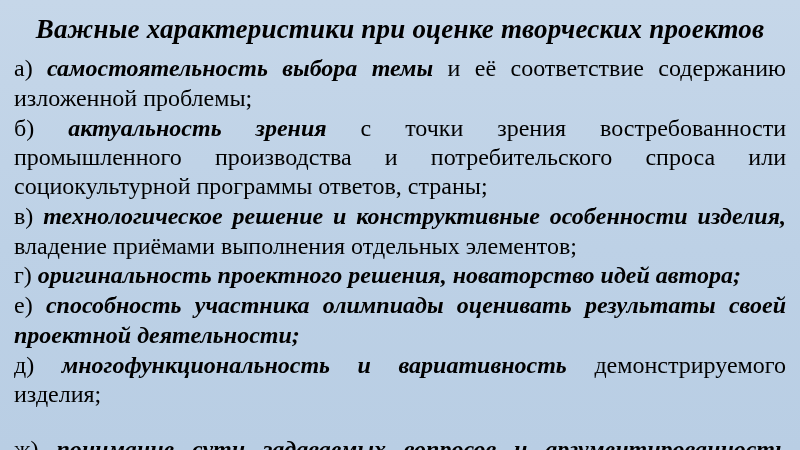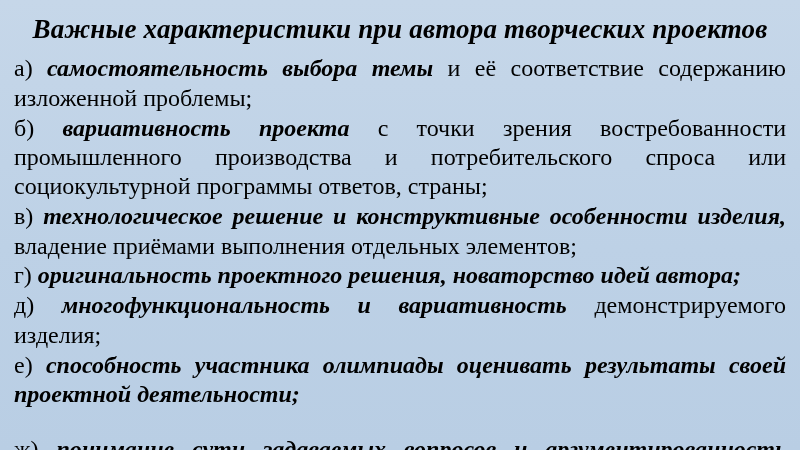--- a/index.html
+++ b/index.html
@@ -53,46 +53,46 @@
   .plain {
     font-weight: normal;
     font-style: normal;
   }
 </style>
 </head>
 <body>
 
 <div class="slide">
 
-  <div class="title">Важные характеристики при автора творческих проектов</div>
+  <div class="title">Важные характеристики при оценке творческих проектов</div>
 
   <div class="body">
 
     <p class="para">
       <span class="plain">а)</span><span class="bi"> самостоятельность выбора темы</span><span class="plain"> и её соответствие содержанию изложенной проблемы;</span>
     </p>
 
     <p class="para">
-      <span class="plain">б)</span><span class="bi"> вариативность проекта</span><span class="plain"> с точки зрения востребованности промышленного производства и потребительского спроса или социокультурной программы ответов, страны;</span>
+      <span class="plain">б)</span><span class="bi"> актуальность зрения</span><span class="plain"> с точки зрения востребованности промышленного производства и потребительского спроса или социокультурной программы ответов, страны;</span>
     </p>
 
     <p class="para">
       <span class="plain">в)</span><span class="bi"> технологическое решение и конструктивные особенности изделия,</span><span class="plain"> владение приёмами выполнения отдельных элементов;</span>
     </p>
 
     <p class="para">
       <span class="plain">г)</span><span class="bi"> оригинальность проектного решения, новаторство идей автора;</span><span class="plain"></span>
     </p>
 
     <p class="para">
-      <span class="plain">д)</span><span class="bi"> многофункциональность и вариативность</span><span class="plain"> демонстрируемого изделия;</span>
+      <span class="plain">е)</span><span class="bi"> способность участника олимпиады оценивать результаты своей проектной деятельности;</span><span class="plain"></span>
     </p>
 
     <p class="para">
-      <span class="plain">е)</span><span class="bi"> способность участника олимпиады оценивать результаты своей проектной деятельности;</span><span class="plain"></span>
+      <span class="plain">д)</span><span class="bi"> многофункциональность и вариативность</span><span class="plain"> демонстрируемого изделия;</span>
     </p>
 
     <p class="para">
       <span class="plain">ж)</span><span class="bi"> понимание сути задаваемых вопросов и аргументированность ответов.</span><span class="plain"></span>
     </p>
 
   </div>
 </div>
 
 </body></html>

